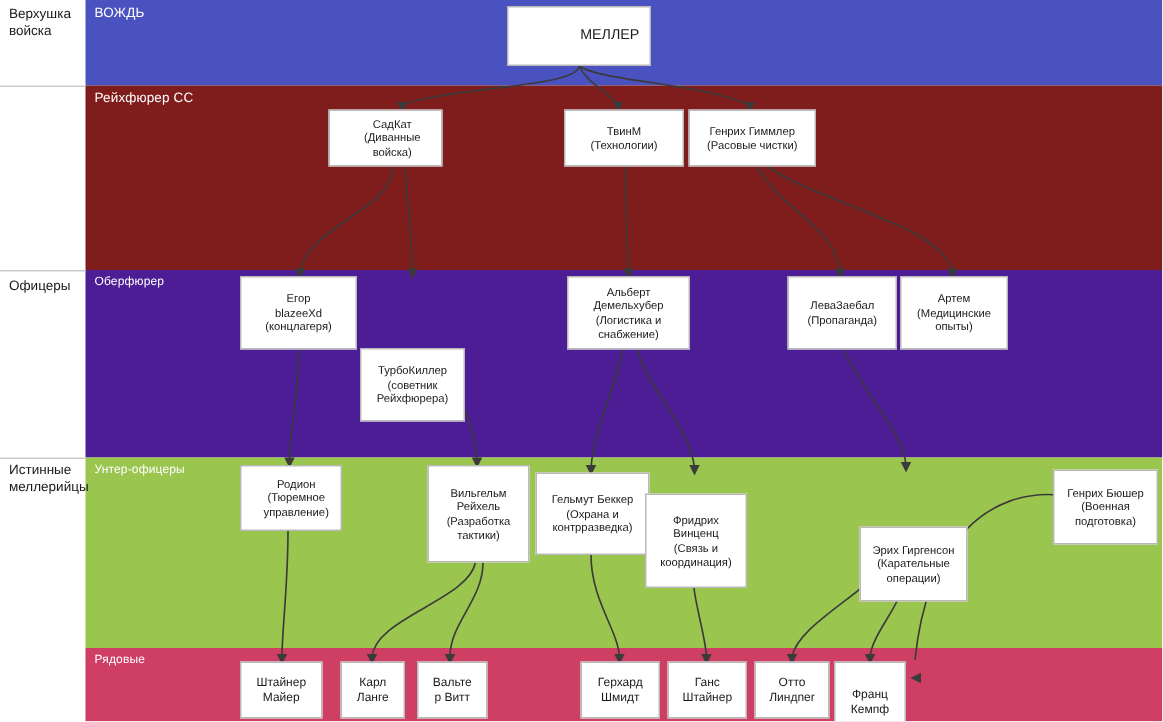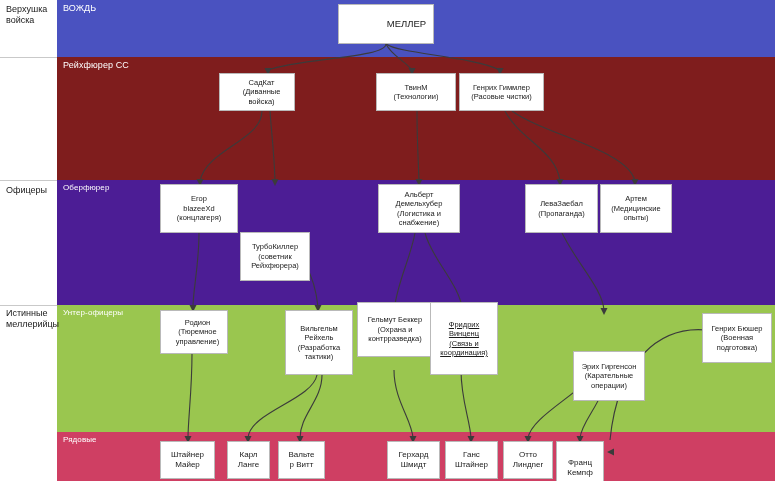--- a/index.html
+++ b/index.html
@@ -225,26 +225,26 @@
         <span>Родион
 (Тюремное
 управление)</span>
       </div>
       <div class="node " style="left: 285px; top: 310px; width: 68px; height: 65px;">
         <span>Вильгельм
 Рейхель
 (Разработка
 тактики)</span>
       </div>
-      <div class="node " style="left: 357px; top: 302px; width: 76px; height: 55px;">
+      <div class="node " style="left: 357px; top: 315px; width: 76px; height: 55px;">
         <span>Гельмут Беккер
 (Охрана и
 контрразведка)</span>
       </div>
-      <div class="node " style="left: 430px; top: 302px; width: 68px; height: 73px; text-decoration: underline;">
+      <div class="node " style="left: 430px; top: 329px; width: 68px; height: 63px;">
         <span>Фридрих
 Винценц
 (Связь и
 координация)</span>
       </div>
       <div class="node " style="left: 573px; top: 313px; width: 72px; height: 50px; margin-top: 38px;">
         <span>Эрих Гиргенсон
 (Карательные
 операции)</span>
       </div>

